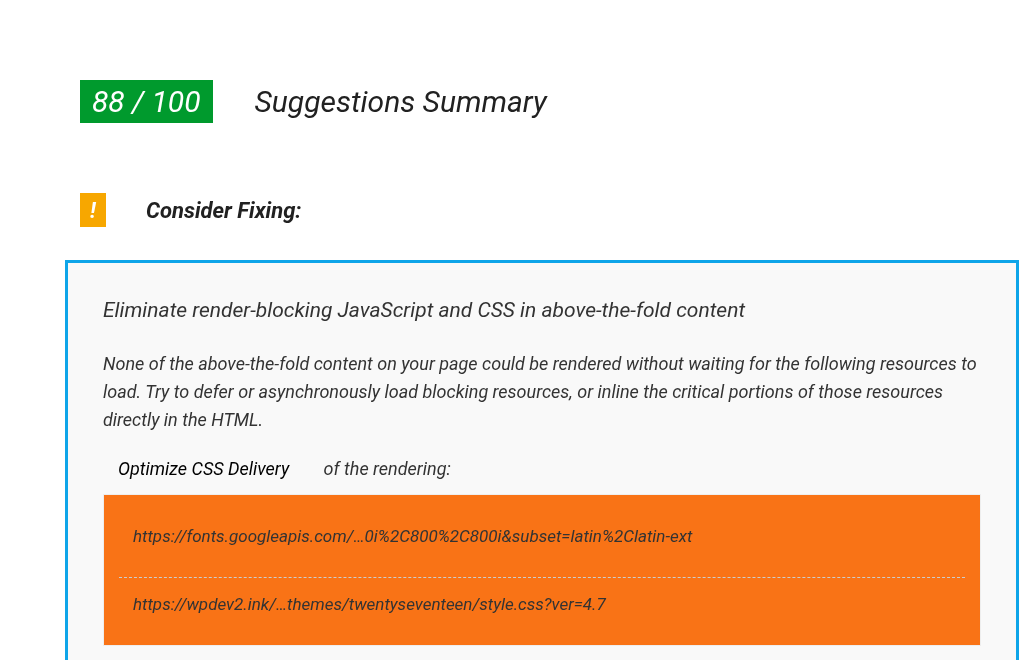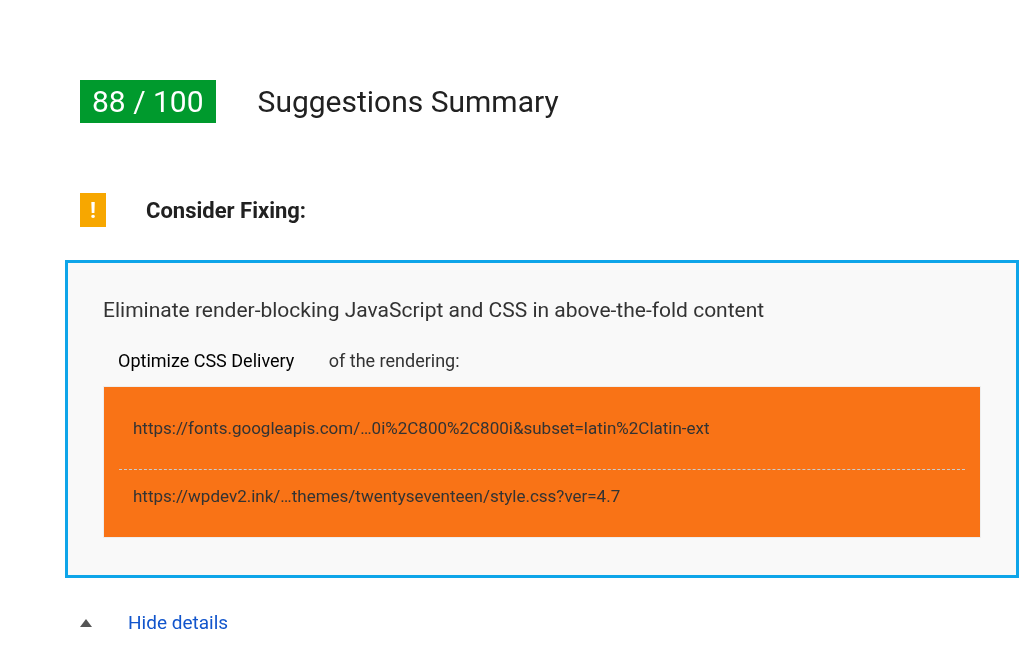--- a/index.html
+++ b/index.html
@@ -1,18 +1,19 @@
 <!DOCTYPE html>
 <html><head>
   <meta charset="utf-8">
   <style>
     * {
       margin: 15px;
       padding: 0;
       box-sizing: border-box;
+      font-style: italic;
     }
     body {
       font-family: Roboto, Arial, sans-serif;
       background: #fff;
       padding: 20px;
       width: 1024px;
       color: #333;
     }
     .summary-header {
       display: flex;
@@ -129,20 +130,21 @@
   <span class="summary-title">Suggestions Summary</span>
 </div>
 
 <div class="section-heading">
   <span class="warn-icon">!</span>
   <span class="section-heading-text">Consider Fixing:</span>
 </div>
 
 <div class="details-panel">
   <div class="rule-title">Eliminate render-blocking JavaScript and CSS in above-the-fold content</div>
+  <div class="explain-text">None of the above-the-fold content on your page could be rendered without waiting for the following resources to load. Try to defer or asynchronously load blocking resources, or inline the critical portions of those resources directly in the HTML.</div>
   <div class="optimize-line">
     <a class="optimize-link">Optimize CSS Delivery</a><span> of the rendering:</span>
   </div>
   <div class="url-list">
     <div class="url-item">https://fonts.googleapis.com/…0i%2C800%2C800i&amp;subset=latin%2Clatin-ext</div>
     <div class="url-item">https://wpdev2.ink/…themes/twentyseventeen/style.css?ver=4.7</div>
   </div>
 </div>
 
 <div class="hide-details">

